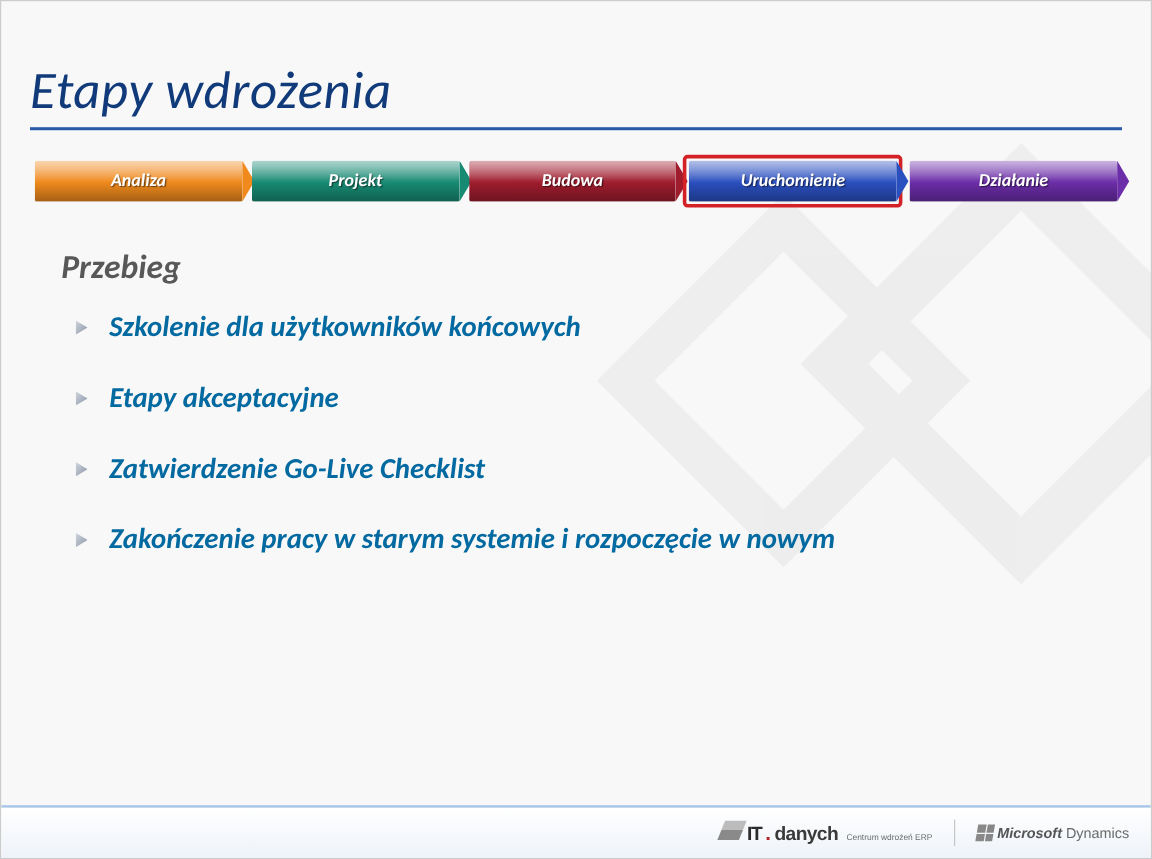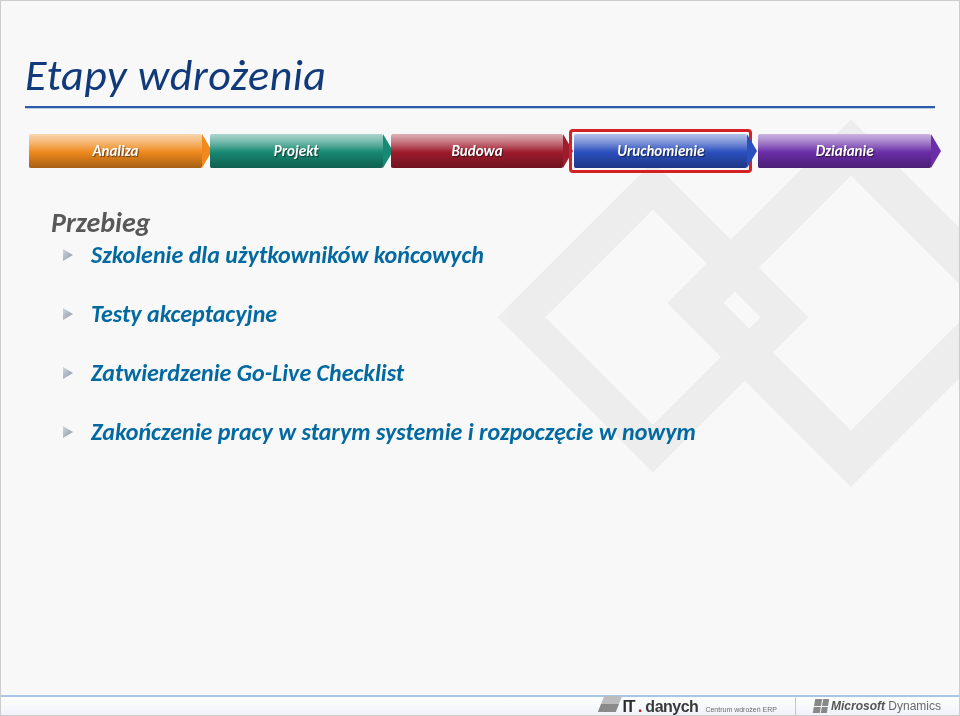--- a/index.html
+++ b/index.html
@@ -119,20 +119,21 @@
 
   
   .content {
     padding: 34px 64px 0 50px;
   }
   .subheading {
     font-style: italic;
     font-size: 28px;
     font-weight: 600;
     color: #585858;
+    margin-bottom: 18px;
   }
   .bullets {
     list-style: none;
     padding-left: 26px;
   }
   .bullets li {
     position: relative;
     font-style: italic;
     font-size: 24px;
     font-weight: 600;
@@ -149,21 +150,21 @@
     height: 12px;
     background: linear-gradient(to bottom right, #d0d6de, #8a95a6);
     clip-path: polygon(0 0, 100% 50%, 0 100%);
   }
   .bullets li + li { margin-top: -6px; }
 
   
   .footer {
     position: absolute;
     left: 0; right: 0; bottom: 0;
-    height: 20px;
+    height: 44px;
     border-top: 2px solid #a8c6e8;
     background: linear-gradient(to bottom, #ffffff, #eef3f9);
     display: flex;
     justify-content: flex-end;
     align-items: center;
     gap: 18px;
     padding: 0 18px;
   }
   .logo-integro {
     display: flex;
@@ -254,21 +255,21 @@
       <span>Działanie</span>
       <div class="stage-overlay"></div>
     </div>
   </div>
 </div>
 
 <div class="content">
   <div class="subheading">Przebieg</div>
   <ul class="bullets">
     <li>Szkolenie dla użytkowników końcowych</li>
-    <li>Testy akceptacyjne</li>
+    <li>Etapy akceptacyjne</li>
     <li>Zatwierdzenie Go-Live Checklist</li>
     <li>Zakończenie pracy w starym systemie i rozpoczęcie w nowym</li>
   </ul>
 </div>
 
 <div class="footer">
   <div class="logo-integro">
     <span class="mark"></span>
     <span class="it">IT</span>
       <span class="dot">.</span>

